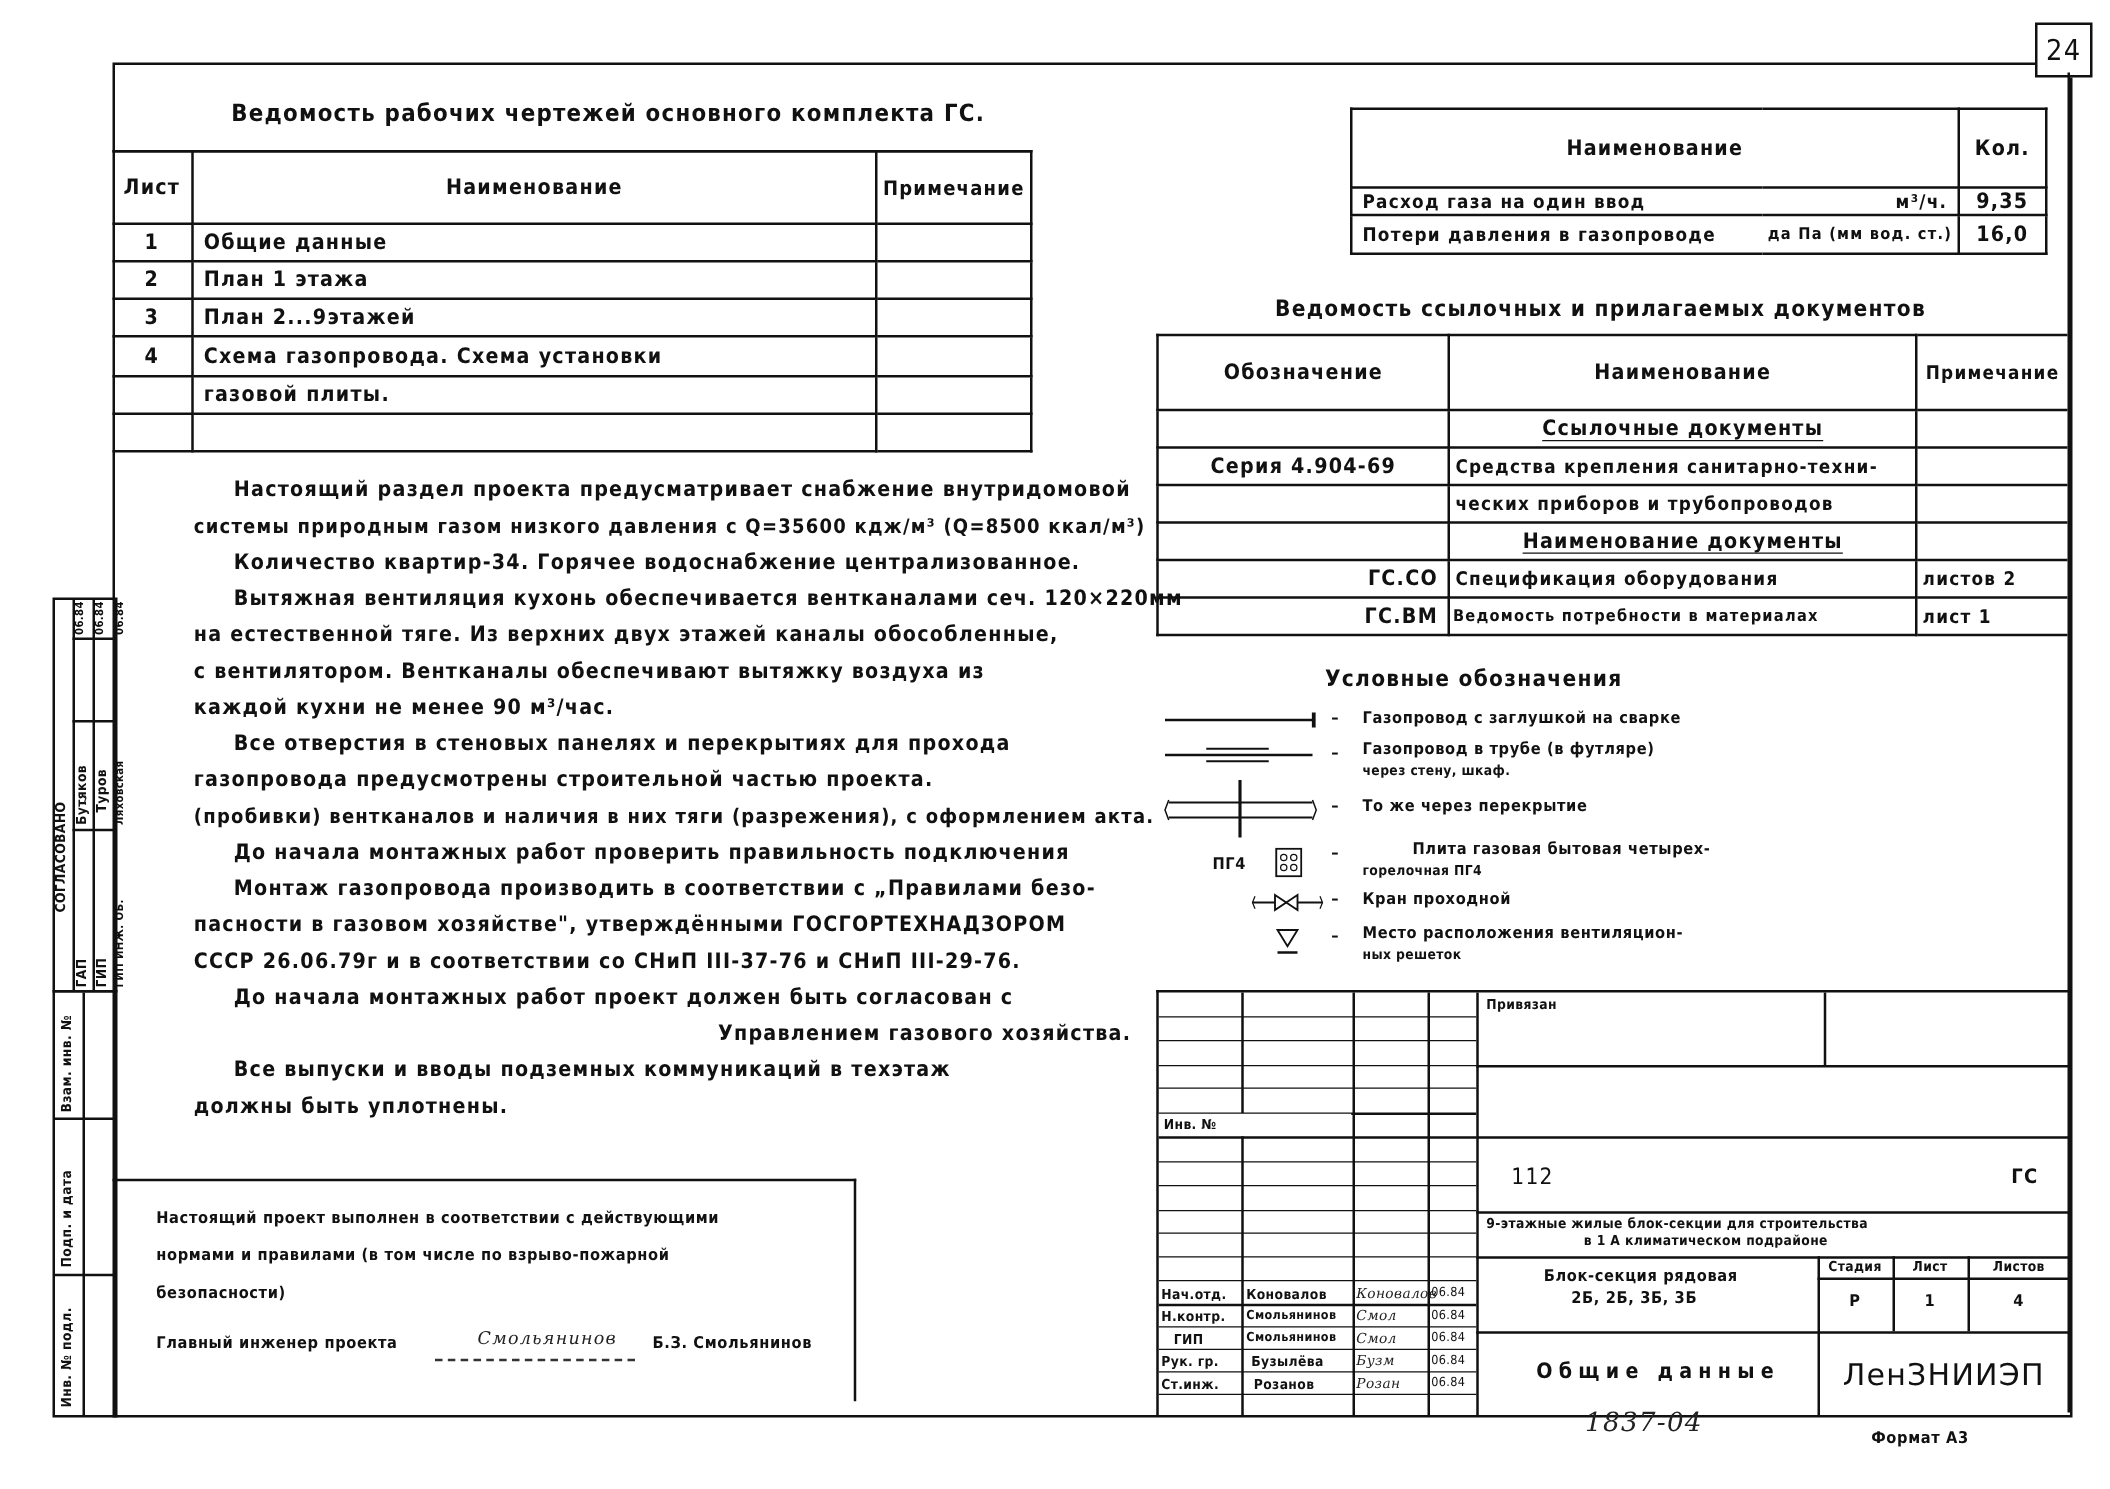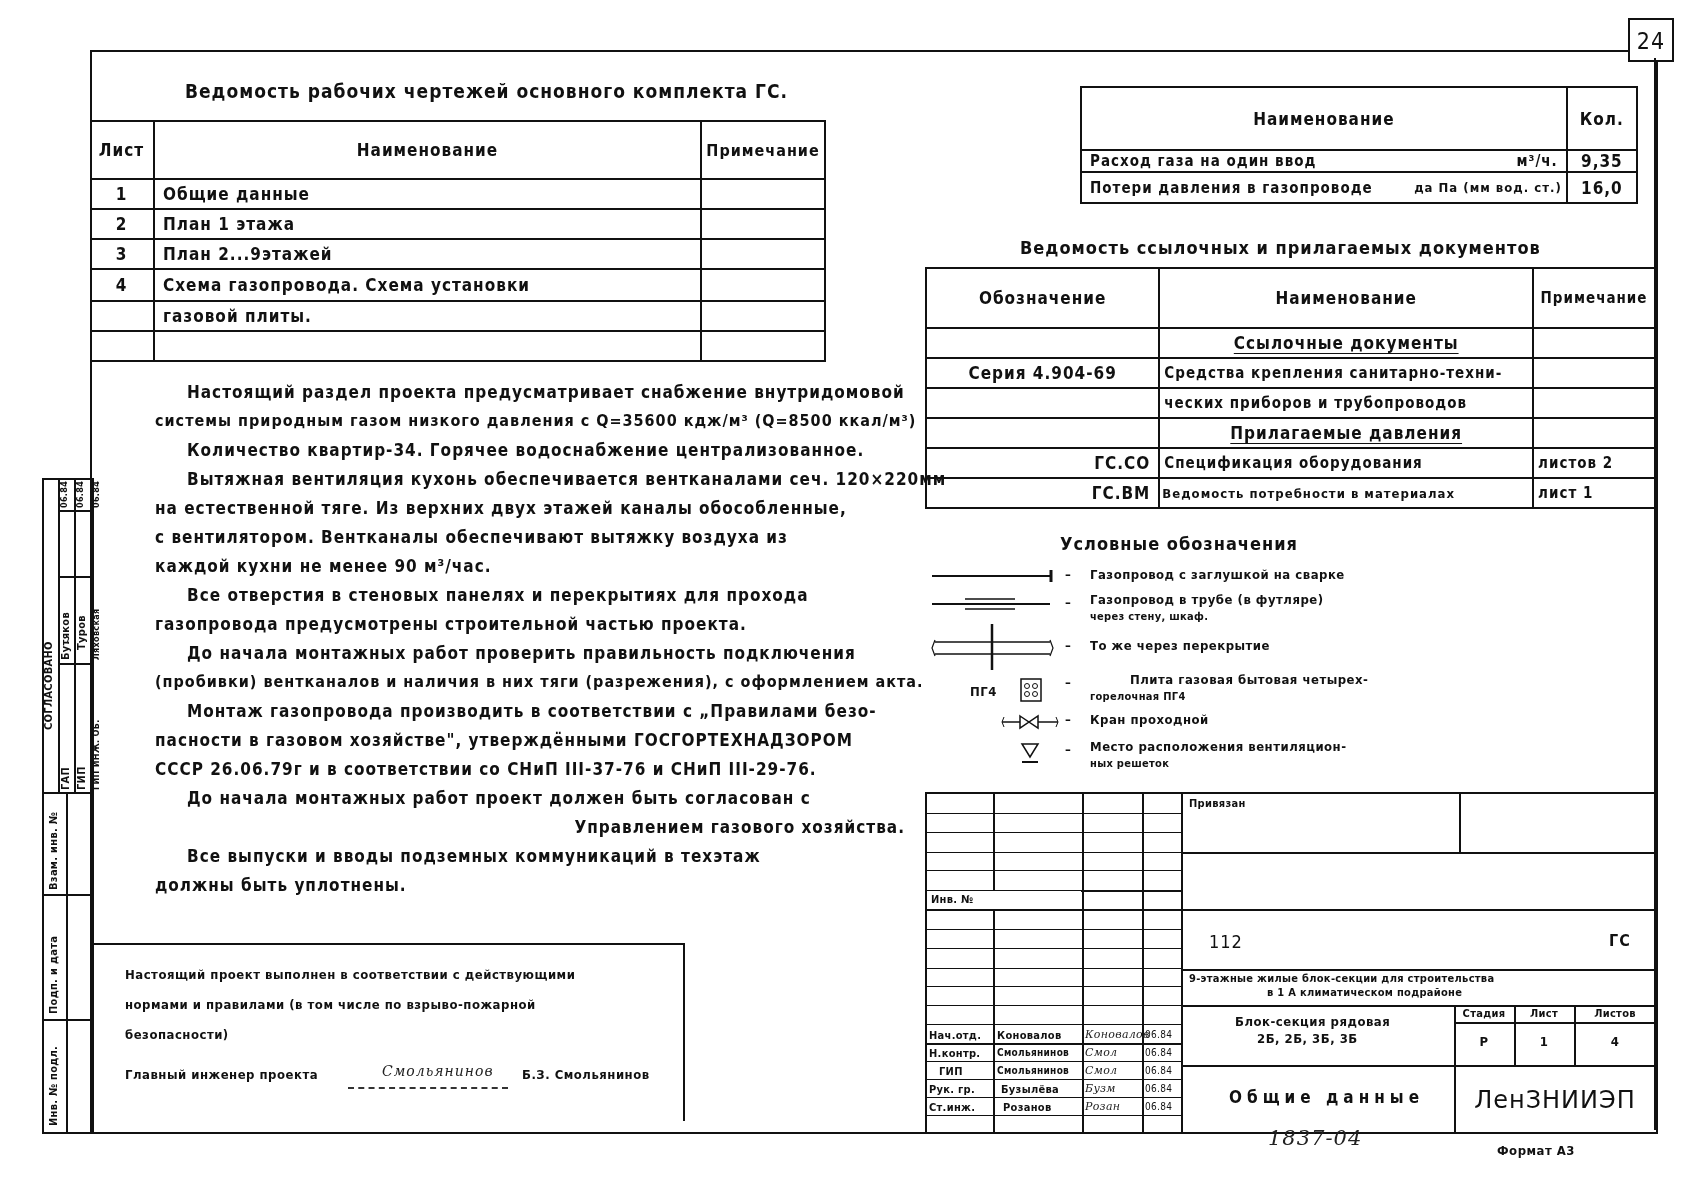--- a/index.html
+++ b/index.html
@@ -128,21 +128,21 @@
     <td style="font-size:15px; padding:0 4px;">Средства крепления санитарно-техни-</td>
     <td style="border-right:none;"></td>
   </tr>
   <tr style="height:30px;">
     <td></td>
     <td style="font-size:15px; padding:0 4px;">ческих приборов и трубопроводов</td>
     <td style="border-right:none;"></td>
   </tr>
   <tr style="height:30px;">
     <td></td>
-    <td class="center"><span class="u">Прилагаемые давления</span></td>
+    <td class="center"><span class="u">Наименование документы</span></td>
     <td style="border-right:none;"></td>
   </tr>
   <tr style="height:30px;">
     <td style="text-align:right;">ГС.СО</td>
     <td style="font-size:15px; padding:0 4px;">Спецификация оборудования</td>
     <td style="border-right:none; font-size:15px; padding:0 4px;">листов 2</td>
   </tr>
   <tr style="height:30px;">
     <td style="text-align:right;">ГС.ВМ</td>
     <td style="font-size:13px; padding:0 2px;">Ведомость потребности в материалах</td>
@@ -154,22 +154,22 @@
 <div class="abs" style="left:155px; top:382px; width:750px;">
   <div class="txt" style="position:relative; left:32px; height:29px;">Настоящий раздел проекта предусматривает снабжение внутридомовой</div>
   <div class="txt" style="position:relative; height:29px; font-size:16px;">системы природным газом низкого давления с Q=35600 кдж/м³ (Q=8500 ккал/м³)</div>
   <div class="txt" style="position:relative; left:32px; height:29px;">Количество квартир-34.   Горячее водоснабжение централизованное.</div>
   <div class="txt" style="position:relative; left:32px; height:29px;">Вытяжная вентиляция кухонь обеспечивается вентканалами сеч. 120×220мм</div>
   <div class="txt" style="position:relative; height:29px;">на естественной тяге. Из верхних двух этажей каналы обособленные,</div>
   <div class="txt" style="position:relative; height:29px;">с вентилятором. Вентканалы обеспечивают  вытяжку воздуха из</div>
   <div class="txt" style="position:relative; height:29px;">каждой  кухни  не менее  90 м³/час.</div>
   <div class="txt" style="position:relative; left:32px; height:29px;">Все отверстия в стеновых панелях и перекрытиях для прохода</div>
   <div class="txt" style="position:relative; height:29px;">газопровода  предусмотрены строительной  частью проекта.</div>
+  <div class="txt" style="position:relative; height:29px; font-size:16px;">(пробивки) вентканалов и наличия в них тяги (разрежения), с оформлением акта.</div>
   <div class="txt" style="position:relative; left:32px; height:29px;">До начала монтажных работ проверить правильность подключения</div>
-  <div class="txt" style="position:relative; height:29px; font-size:16px;">(пробивки) вентканалов и наличия в них тяги (разрежения), с оформлением акта.</div>
   <div class="txt" style="position:relative; left:32px; height:29px;">Монтаж газопровода производить в соответствии с „Правилами безо-</div>
   <div class="txt" style="position:relative; height:29px;">пасности в газовом хозяйстве", утверждёнными ГОСГОРТЕХНАДЗОРОМ</div>
   <div class="txt" style="position:relative; height:29px;">СССР  26.06.79г и в соответствии со СНиП III-37-76 и СНиП III-29-76.</div>
   <div class="txt" style="position:relative; left:32px; height:29px;">До начала монтажных работ проект должен быть согласован с</div>
   <div class="txt" style="position:relative; height:29px;text-align:right;">Управлением   газового  хозяйства.</div>
   <div class="txt" style="position:relative; left:32px; height:29px;">Все выпуски и вводы подземных коммуникаций в техэтаж</div>
   <div class="txt" style="position:relative; height:29px;">должны быть уплотнены.</div>
 </div>
 
 <div class="abs" style="left:90px; top:943px; width:593px; height:176px; border-top:2px solid #111; border-right:2px solid #111;">

